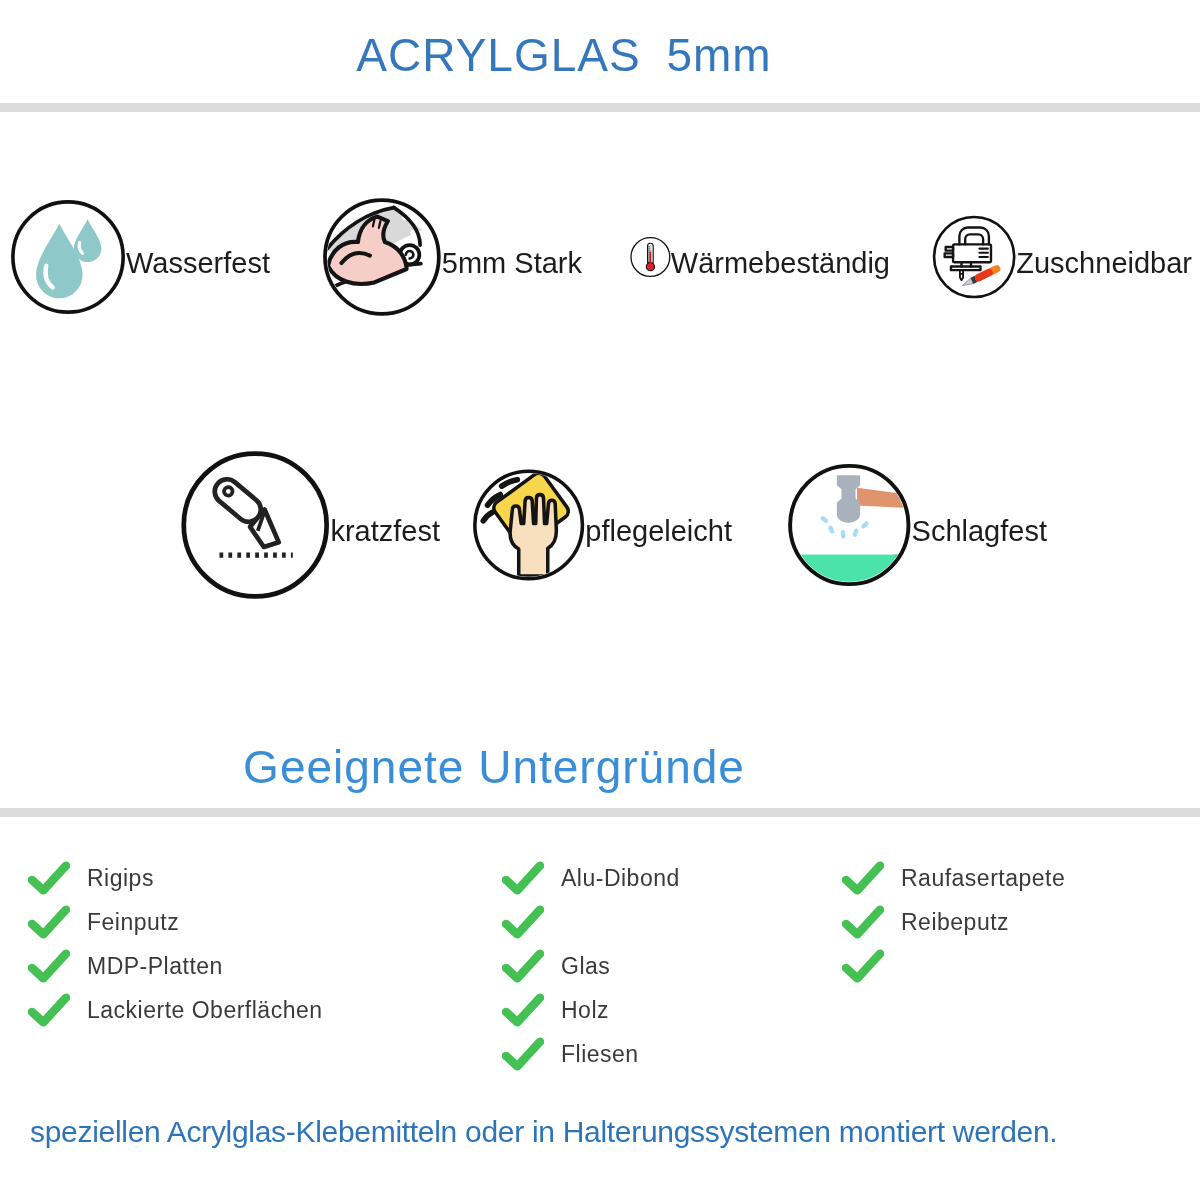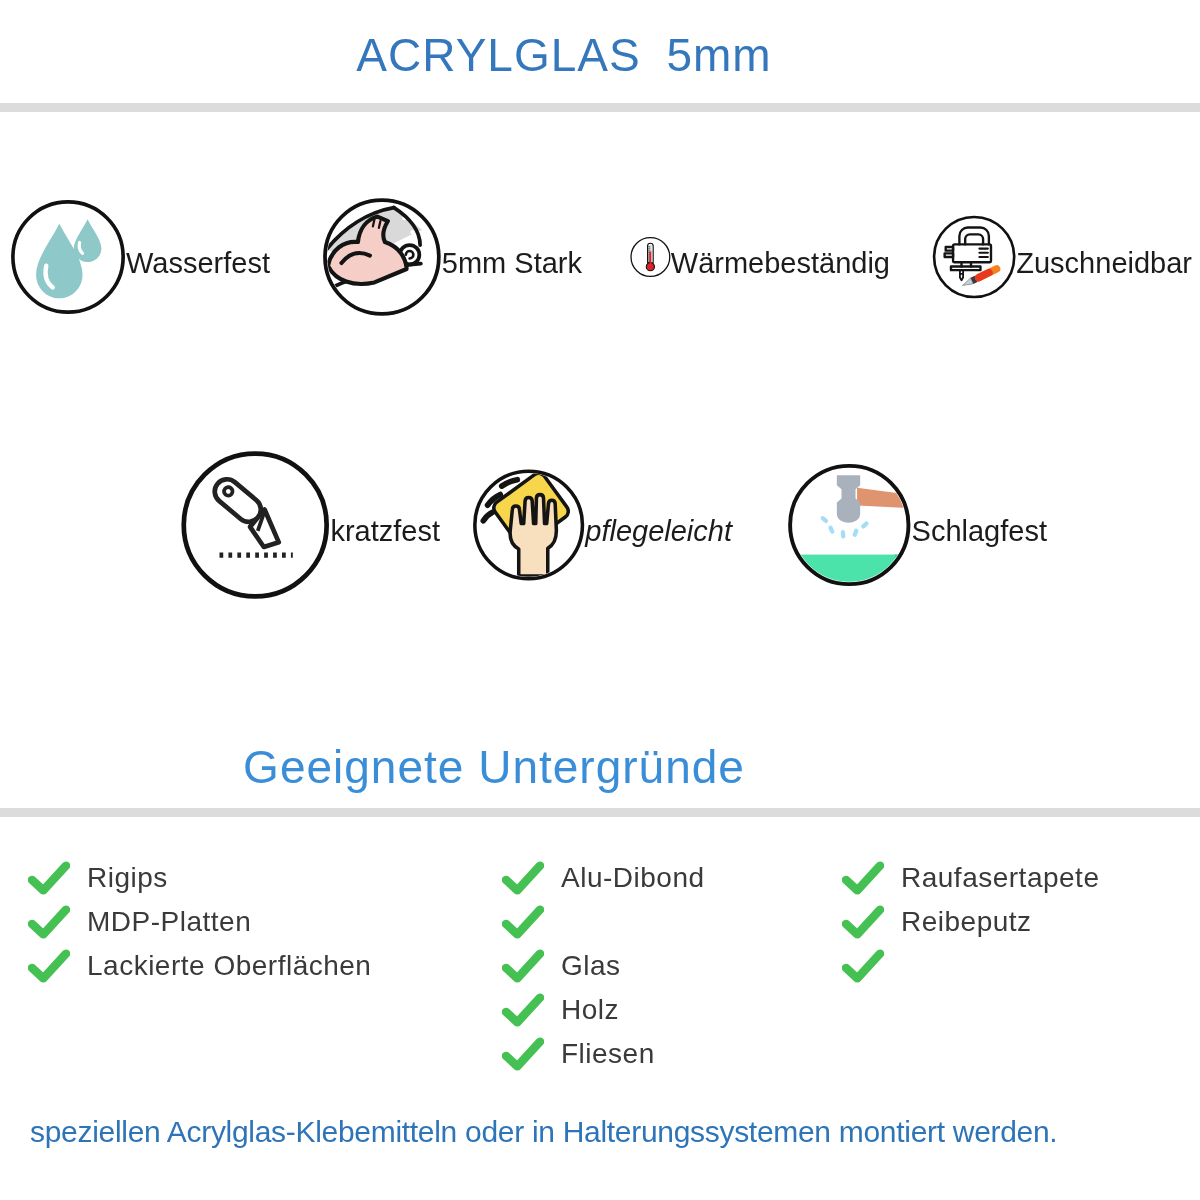--- a/index.html
+++ b/index.html
@@ -16,21 +16,21 @@
   .feature svg{width:158px;height:158px;}
   .feature .flabel{margin-top:13px;font-size:29px;color:#1c1c1c;white-space:nowrap;}
 
   .section-heading{position:absolute;top:740px;left:0;width:988px;text-align:center;
          font-size:46px;color:var(--heading_blue);letter-spacing:1px;}
 
   .col{position:absolute;top:856px;}
   #col-1{left:28px;} #col-2{left:502px;} #col-3{left:842px;}
   .check-row{display:flex;align-items:center;height:44px;}
   .check-row svg{width:42px;height:34px;margin-right:17px;flex:none;}
-  .check-row .clabel{font-size:28px;color:#3a3a3a;letter-spacing:.5px;white-space:nowrap;}
+  .check-row .clabel{font-size:23px;color:#3a3a3a;letter-spacing:.5px;white-space:nowrap;}
   .check-mark{stroke:var(--check_green);stroke-width:9;fill:none;
               stroke-linecap:round;stroke-linejoin:round;}
 
   .footer{position:absolute;left:30px;top:1112px;width:1160px;
           font-size:30px;line-height:40px;color:var(--footer_blue);letter-spacing:-.3px;}
 
   
   .icon-circle{fill:#fff;stroke:#111;stroke-width:5;}
   .ol{stroke:#141414;fill:none;stroke-linecap:round;stroke-linejoin:round;}
   .fill-ol{stroke:#141414;stroke-linecap:round;stroke-linejoin:round;}
@@ -166,21 +166,21 @@
           <circle cx="14" cy="-1" r="4.5" fill="#fff" stroke="#222" stroke-width="4"></circle>
           <path d="M56,-11 L90,6 L81,20 L56,13 Z" fill="#fff" stroke="#222" stroke-width="5" stroke-linejoin="round"></path>
           <path d="M57,-10 L65,11" stroke="#222" stroke-width="4"></path>
         </g>
         <path d="M42,112 H120" stroke="#222" stroke-width="5.5" stroke-dasharray="4 5.5"></path>
       </g>
     </svg>
     <div class="flabel">kratzfest</div>
   </div>
 
-  <div class="feature" style="left:472px;top:446px;font-style:italic;">
+  <div class="feature" style="left:472px;top:446px;">
     <svg viewBox="0 0 160 160">
       <defs>
           <clipPath id="cl6">
             <circle cx="80" cy="80" r="73"></circle>
           </clipPath>
         </defs>
       <circle class="icon-circle" cx="80" cy="80" r="76"></circle>
       <g clip-path="url(#cl6)">
         <g class="ol" stroke-width="8">
           <path d="M22,52 q7,-10 18,-15"></path>
@@ -238,20 +238,26 @@
     <div class="check-row">
       <svg viewBox="0 0 44 36">
           <path class="check-mark" d="M4,20 L16,31 L40,5"></path>
         </svg>
       <span class="clabel">Rigips</span>
     </div>
     <div class="check-row">
       <svg viewBox="0 0 44 36">
           <path class="check-mark" d="M4,20 L16,31 L40,5"></path>
         </svg>
+      <span class="clabel">Feinputz</span>
+    </div>
+    <div class="check-row">
+      <svg viewBox="0 0 44 36">
+          <path class="check-mark" d="M4,20 L16,31 L40,5"></path>
+        </svg>
       <span class="clabel">MDP-Platten</span>
     </div>
     <div class="check-row">
       <svg viewBox="0 0 44 36">
           <path class="check-mark" d="M4,20 L16,31 L40,5"></path>
         </svg>
       <span class="clabel">Lackierte Oberflächen</span>
     </div>
   </div>
 

